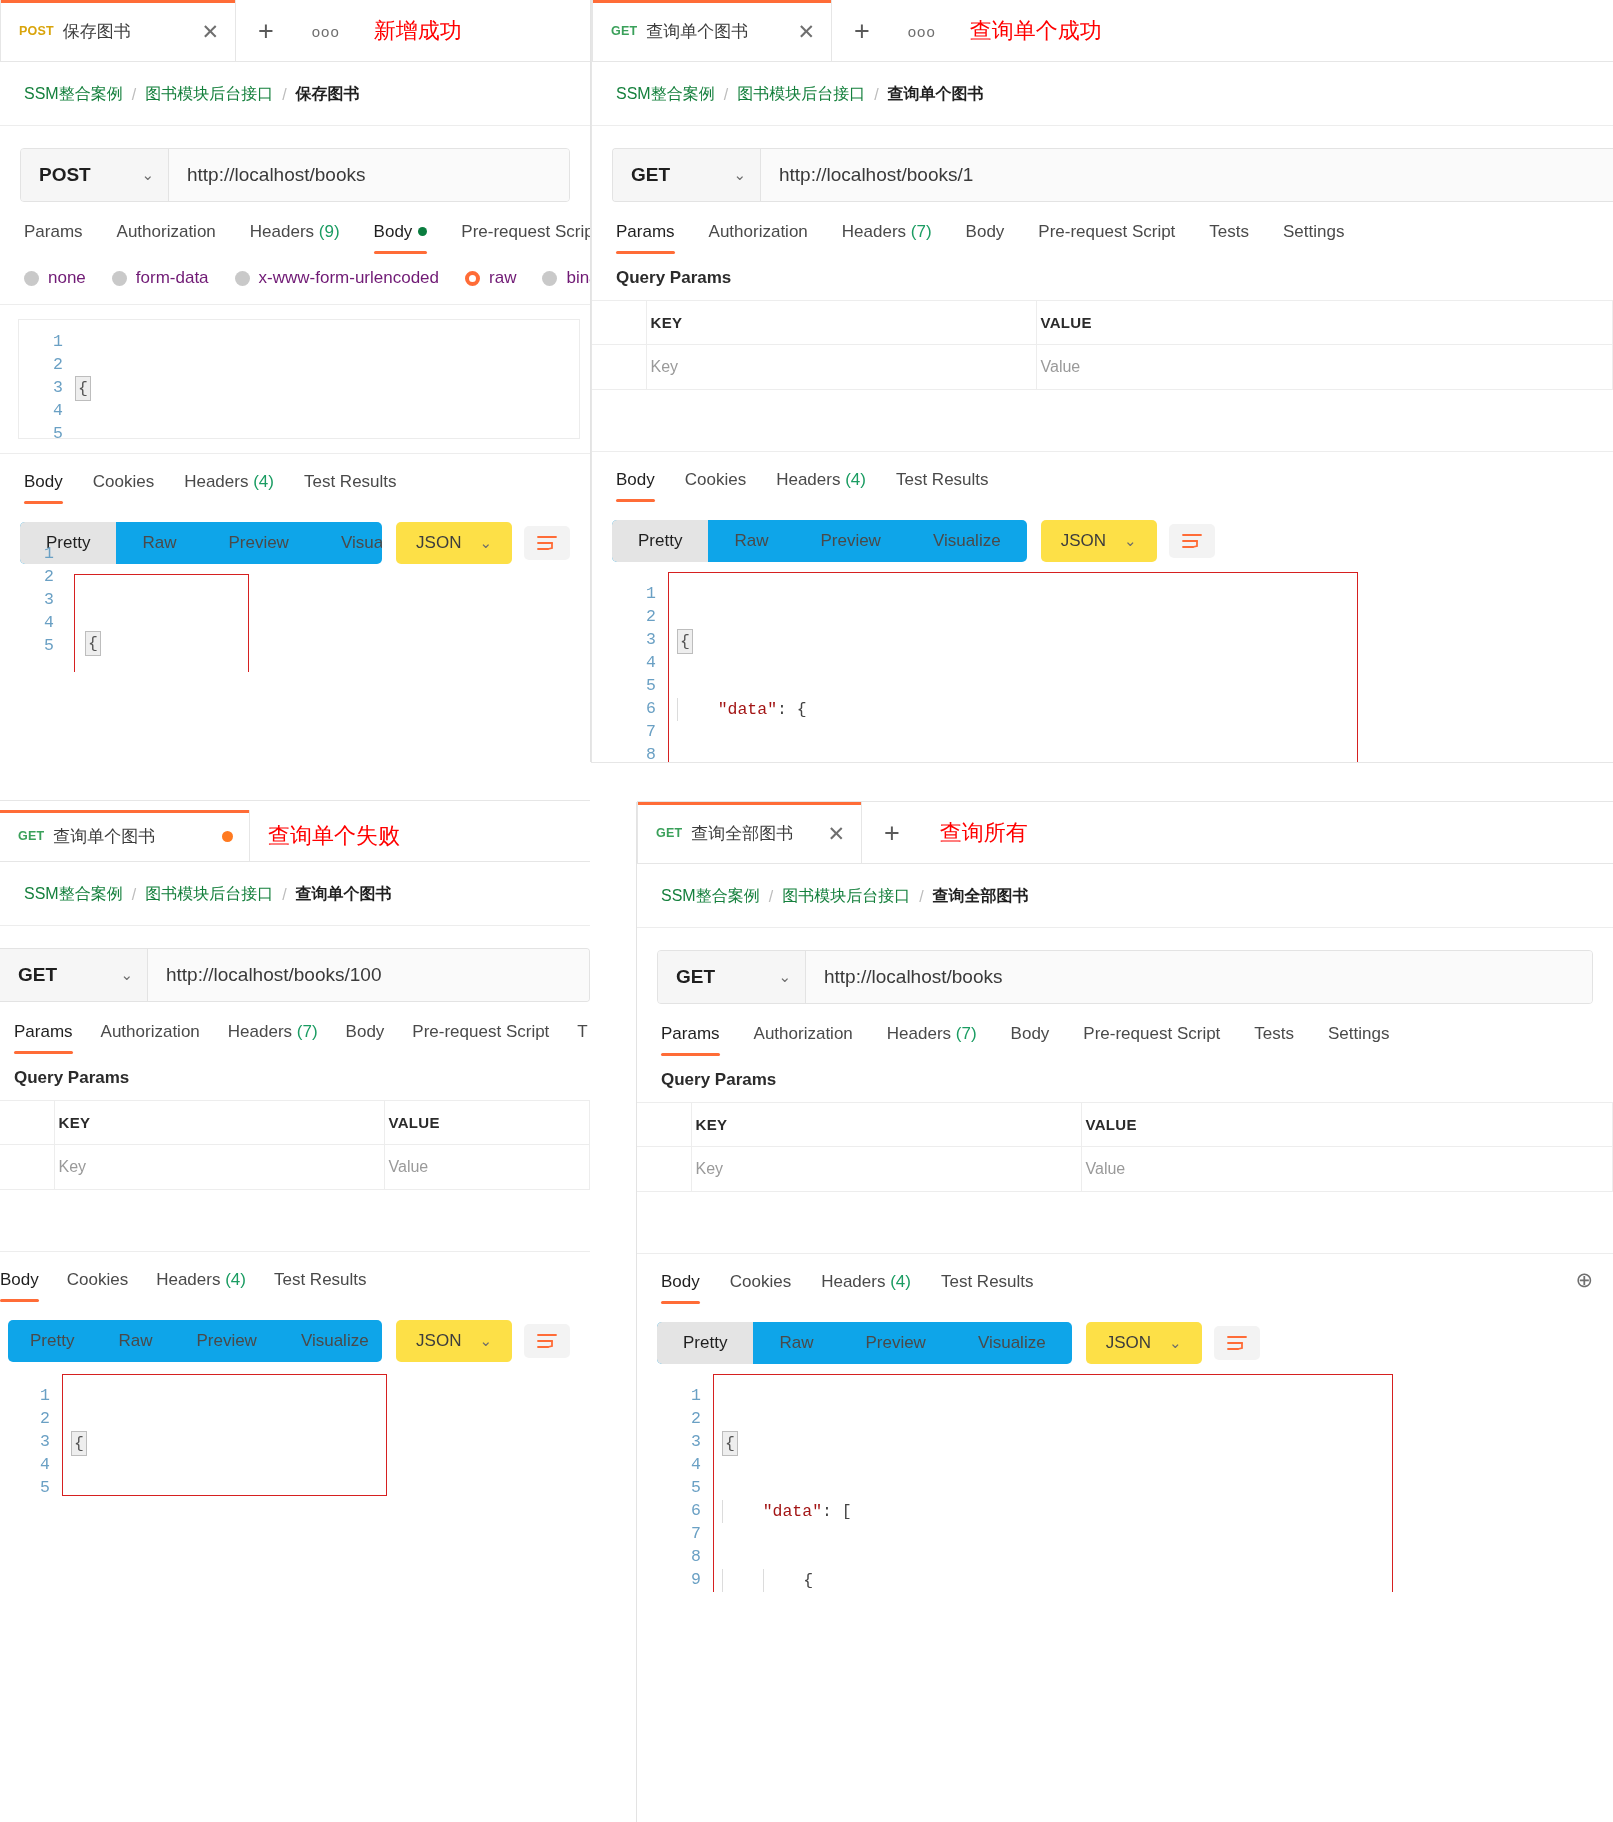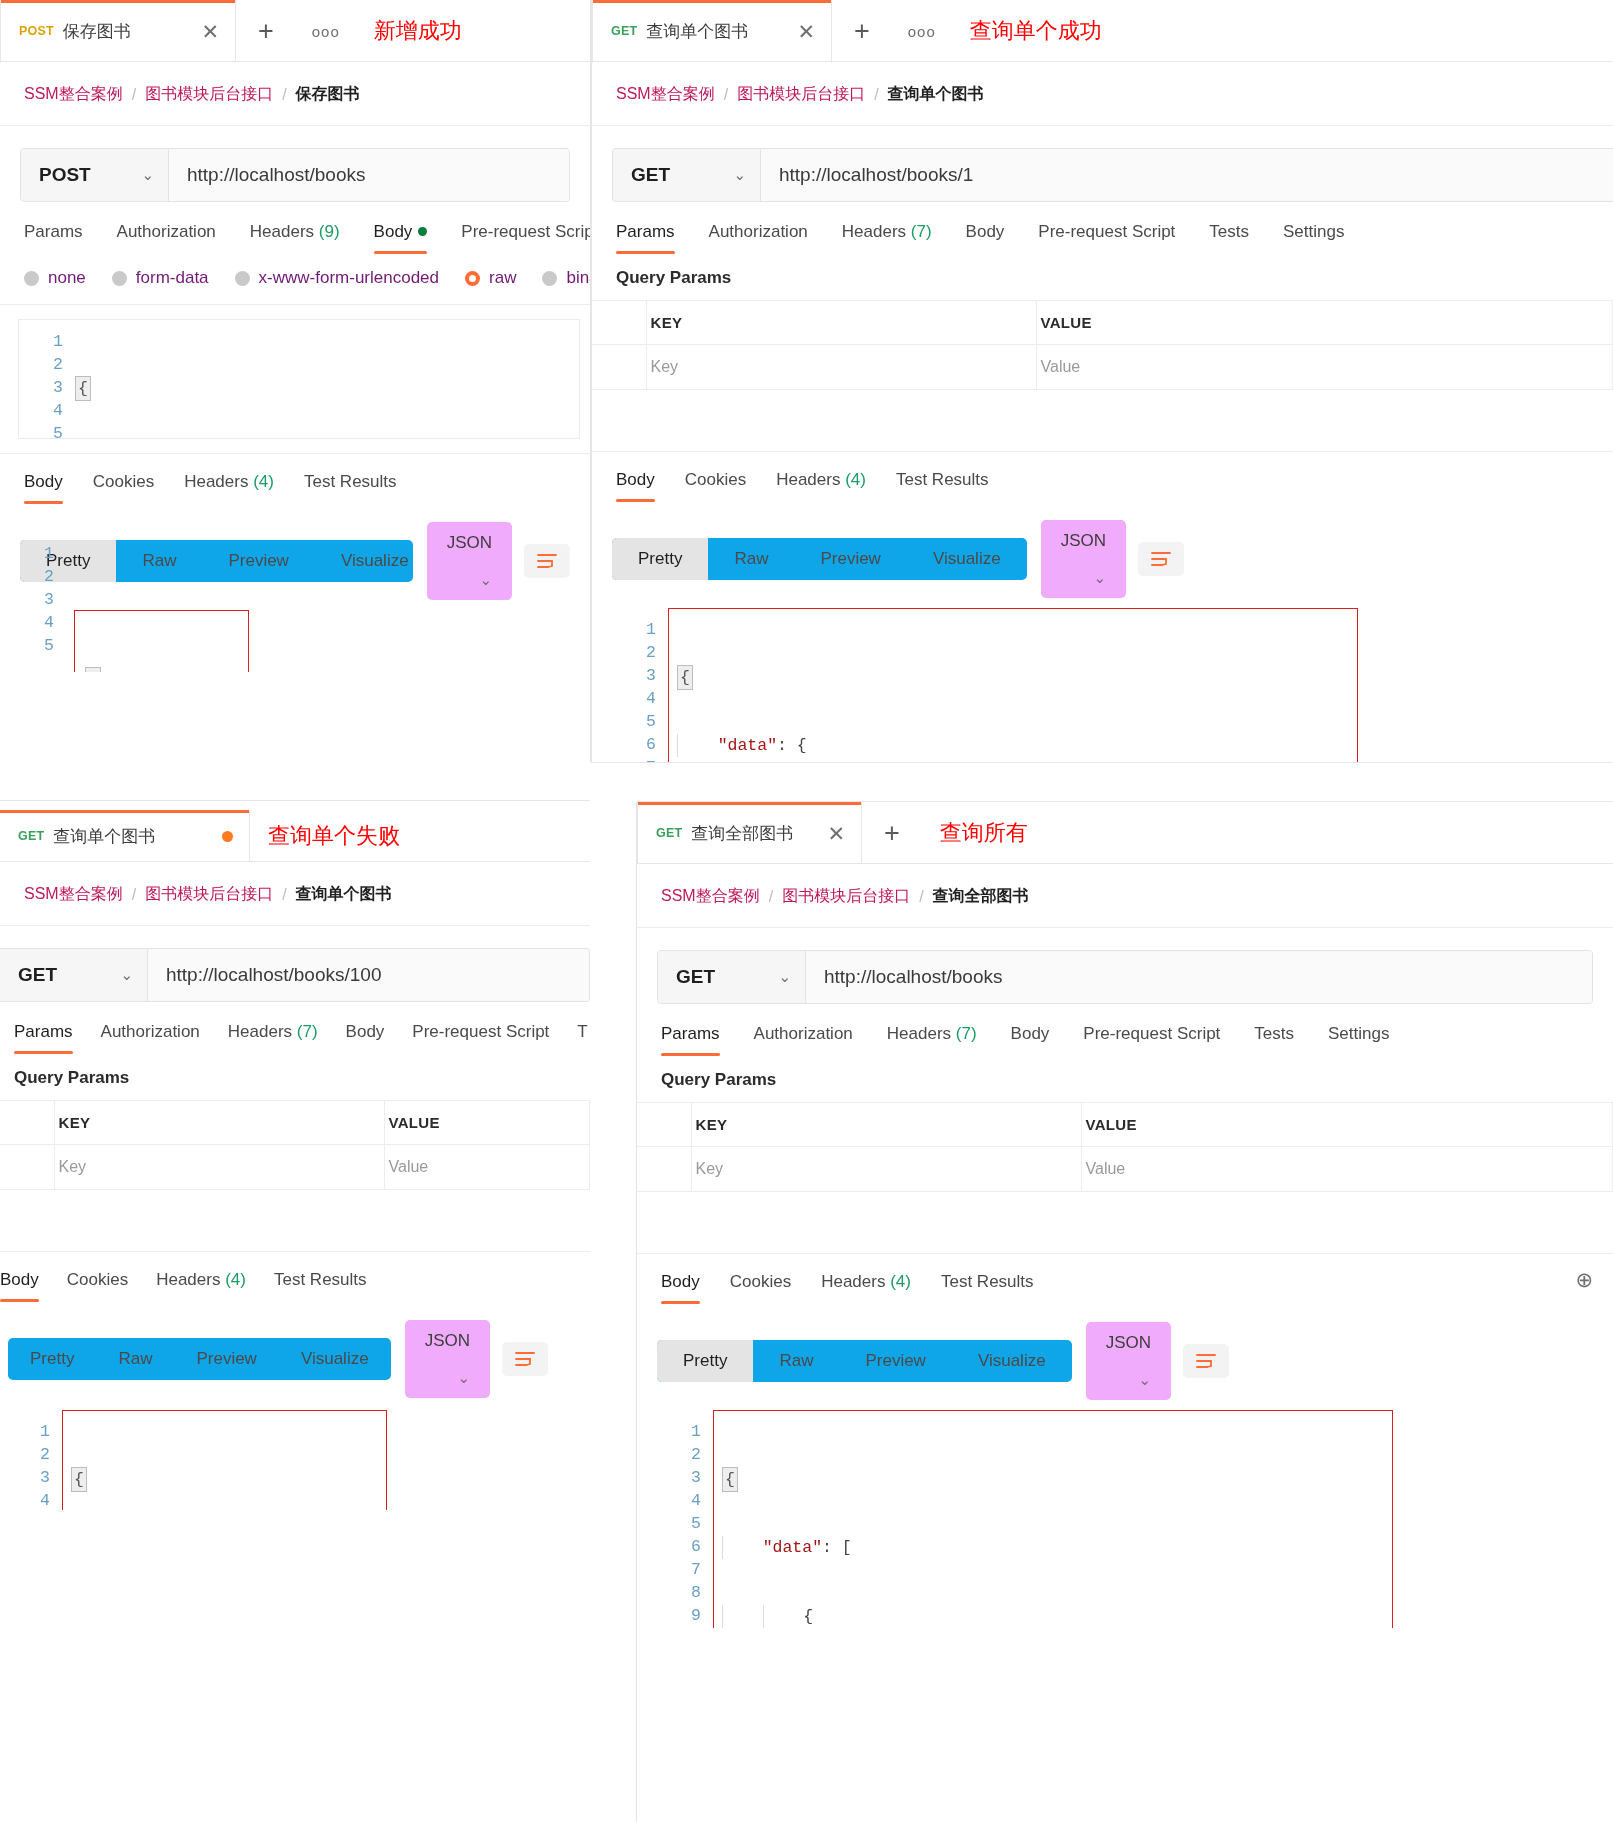--- a/index.html
+++ b/index.html
@@ -34,21 +34,21 @@
   .tab-method.get  { color: #3aa05a; }
   .tab-title { font-size: 17px; color: #3d3d3d; white-space: nowrap; }
   .tab-close { margin-left: auto; font-size: 21px; color: #6f6f6f; line-height: 1; font-weight: 300; }
   .tab-dot { margin-left: auto; width: 11px; height: 11px; border-radius: 50%; background: #ff7a20; }
   .strip-plus { display: flex; align-items: center; padding: 0 22px; font-size: 27px; color: #5a5a5a; font-weight: 300; }
   .strip-dots { display: flex; align-items: center; padding: 0 16px; font-size: 15px; color: #6f6f6f; letter-spacing: 1px; }
   .annot { display: flex; align-items: center; padding: 0 18px; color: #ff0000; font-size: 22px; white-space: nowrap; }
   .strip-fill { flex: 1; border-bottom: 1px solid #e6e6e6; }
 
   .crumbs { display: flex; align-items: center; gap: 9px; padding: 22px 24px 20px 24px; font-size: 16px; border-bottom: 1px solid #ededed; }
-  .crumb { color: #be185d; }
+  .crumb { color: #15803d; }
   .crumb.sep { color: #bdbdbd; }
   .crumb.cur { color: #1f1f1f; font-weight: 700; }
 
   .urlbar { display: flex; margin: 22px 20px 0 20px; border: 1px solid #e3e3e3; border-radius: 4px; overflow: hidden; background: #f7f7f7; height: 54px; }
   .method-box { display: flex; align-items: center; gap: 0; padding: 0 14px 0 18px; min-width: 148px; border-right: 1px solid #e3e3e3; background: #f6f6f6; }
   .method-label { font-size: 19px; font-weight: 700; color: #1f1f1f; }
   .chev { margin-left: auto; font-size: 15px; color: #6b6b6b; }
   .url-input { flex: 1; display: flex; align-items: center; padding: 0 18px; background: #fafafa; font-size: 19px; color: #3a3a3a; }
 
   .reqtabs { display: flex; align-items: flex-end; gap: 34px; padding: 20px 34px 0 24px; font-size: 17px; color: #4a4a4a; }
@@ -69,21 +69,21 @@
   .kvtable th { font-weight: 700; color: #2b2b2b; font-size: 15px; letter-spacing: .3px; }
   .kvtable td { color: #9a9a9a; }
   .kv-chk { width: 54px; }
 
   .restabs { display: flex; align-items: flex-end; gap: 30px; padding: 18px 24px 0 24px; font-size: 17px; color: #4a4a4a; }
 
   .viewbar { display: flex; align-items: center; gap: 0; margin: 18px 20px 0 20px; }
   .segs { display: flex; background: #0ea5e9; border-radius: 5px; overflow: hidden; align-items: center; }
   .seg { padding: 11px 26px; font-size: 17px; color: #4a4a4a; }
   .seg.active { background: #e4e4e4; color: #1f1f1f; }
-  .fmtsel { display: flex; align-items: center; gap: 18px; margin-left: 14px; background: #f0abfc; border-radius: 5px; padding: 11px 20px; font-size: 17px; color: #3d3d3d; flex-direction: column; }
+  .fmtsel { display: flex; align-items: center; gap: 18px; margin-left: 14px; background: #fde047; border-radius: 5px; padding: 11px 20px; font-size: 17px; color: #3d3d3d; }
   .wrapbtn { margin-left: 12px; background: #f3f3f3; border-radius: 5px; padding: 8px 12px; display: flex; align-items: center; }
 
   
   .editor { display: flex; font-family: "Liberation Mono", monospace; font-size: 16.5px; line-height: 23px; }
   .editor.boxed { border: 1.5px solid #d62020; }
   .editor.plain { border: 1px solid #ececec; }
   .gutter { width: 56px; text-align: right; padding: 10px 12px 12px 0; color: #6aa0c4; user-select: none; }
   .gutter div { height: 23px; }
   .code { flex: 1; padding: 10px 0 12px 0; white-space: pre; overflow: hidden; position: relative; }
   .code .ln { height: 23px; }

